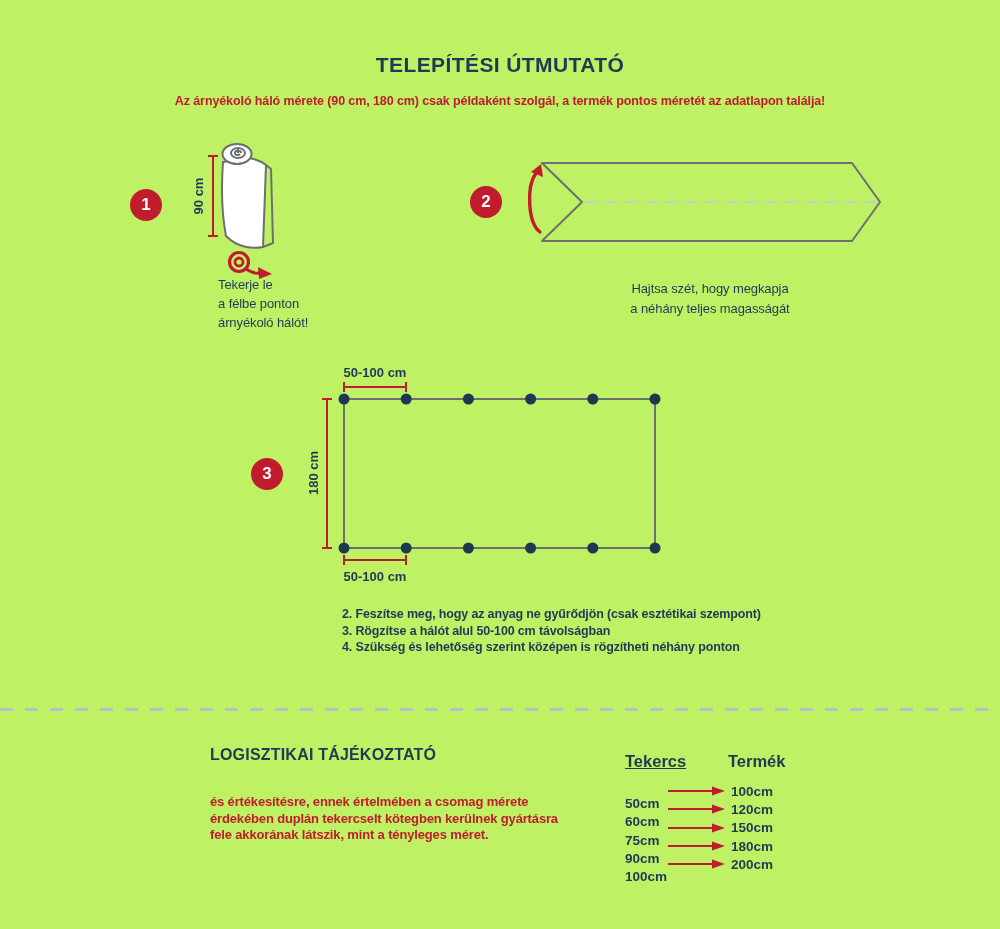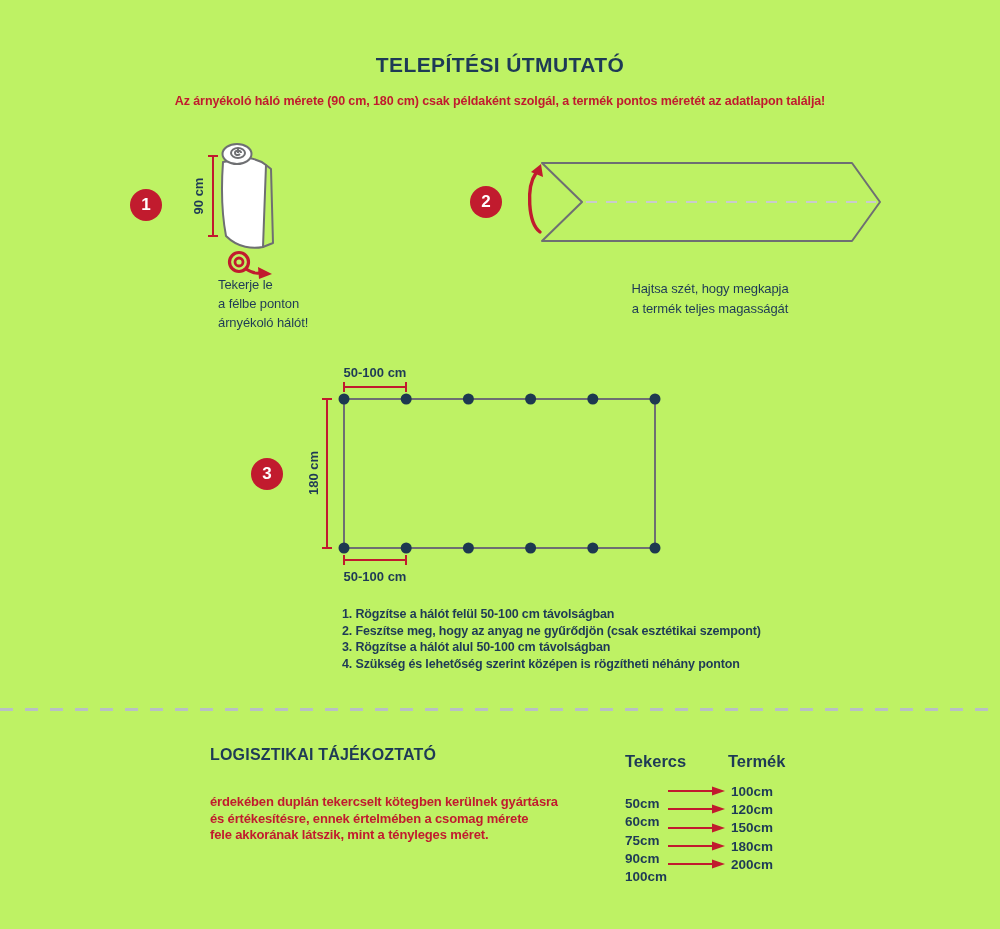--- a/index.html
+++ b/index.html
@@ -26,21 +26,21 @@
   .caption.center { text-align:center; line-height:19.5px; }
   .instructions { color:var(--navy); font-weight:bold; font-size:12.5px; line-height:16.5px; letter-spacing:-.15px; }
   .divider {
     left:0; top:708px; width:1000px; height:3px;
     background:repeating-linear-gradient(90deg, var(--divider_gray) 0 13px, transparent 13px 25px);
   }
   .log-title { left:210px; top:746px; color:var(--navy); font-weight:bold; font-size:16px; letter-spacing:.2px; }
   .log-desc { left:210px; top:794px; color:var(--red); font-weight:bold; font-size:13px; line-height:16.6px; letter-spacing:-.15px; }
   .size-table { left:625px; top:752px; width:200px; }
   .size-table .thead { display:flex; color:var(--navy); font-weight:bold; font-size:16.5px; }
-  .size-table .thead .h-roll { width:103px; }
+  .size-table .thead .h-roll { width:103px;text-decoration:underline; }
   .size-table .tbody { margin-top:11px; }
   .size-table .trow { display:flex; align-items:center; height:18.3px; color:var(--navy); font-weight:bold; font-size:13.5px; }
   .size-table .c-roll { width:43px;margin-top:25px; }
   .size-table .c-prod { margin-left:6px; }
   
   .stroke-sheet { fill:#ffffff; stroke:var(--line_gray); stroke-width:2; stroke-linejoin:round; }
   .stroke-open  { fill:none; stroke:var(--line_gray); stroke-width:2; stroke-linejoin:round; }
   .red-line { stroke:var(--red); stroke-width:2; }
   .red-thick { stroke:var(--red); stroke-width:3.4; fill:none; stroke-linecap:round; }
   .red-fill { fill:var(--red); }
@@ -99,21 +99,21 @@
       <line x1="66" y1="47" x2="356" y2="47" class="dash-line"></line>
     </g>
     <g>
       <path d="M 20 77 C 8 68 6 32 16 18" class="red-thick"></path>
       <polygon points="21,9 23,22 11,17" class="red-fill"></polygon>
     </g>
   </svg>
 
   <div class="abs caption center" style="left:555px; top:279px; width:310px;">
     <div>Hajtsa szét, hogy megkapja</div>
-    <div>a termék teljes magasságát</div>
+    <div>a néhány teljes magasságát</div>
   </div>
 
   <div class="abs badge" style="left:251px; top:458px;">3</div>
 
   <svg class="abs" style="left:300px; top:360px;" width="380" height="235" viewBox="0 0 380 235">
     <rect x="44" y="39" width="311" height="149" class="stroke-open"></rect>
 
     <g>
       <circle class="dot" cx="44" cy="39" r="5.5"></circle>
       <circle class="dot" cx="106.2" cy="39" r="5.5"></circle>
@@ -148,33 +148,32 @@
 
     <g>
       <line x1="44" y1="200" x2="106" y2="200" class="red-line"></line>
       <line x1="44" y1="195" x2="44" y2="205" class="red-line"></line>
       <line x1="106" y1="195" x2="106" y2="205" class="red-line"></line>
     </g>
     <text x="75" y="221" text-anchor="middle" class="svg-label">50-100 cm</text>
   </svg>
 
   <div class="abs instructions" style="left:342px; top:606px;">
-    <div>1. Rögzítse a hálót felül 50-100 cm távolságban</div>
     <div>2. Feszítse meg, hogy az anyag ne gyűrődjön (csak esztétikai szempont)</div>
     <div>3. Rögzítse a hálót alul 50-100 cm távolságban</div>
     <div>4. Szükség és lehetőség szerint középen is rögzítheti néhány ponton</div>
   </div>
 
   <div class="abs divider"></div>
 
   <div class="abs log-title">LOGISZTIKAI TÁJÉKOZTATÓ</div>
 
   <div class="abs log-desc">
+    <div>és értékesítésre, ennek értelmében a csomag mérete</div>
     <div>érdekében duplán tekercselt kötegben kerülnek gyártásra</div>
-    <div>és értékesítésre, ennek értelmében a csomag mérete</div>
     <div>fele akkorának látszik, mint a tényleges méret.</div>
   </div>
 
   <div class="abs size-table">
     <div class="thead">
       <span class="h-roll">Tekercs</span>
       <span class="h-prod">Termék</span>
     </div>
     <div class="tbody">
       <div class="trow">

